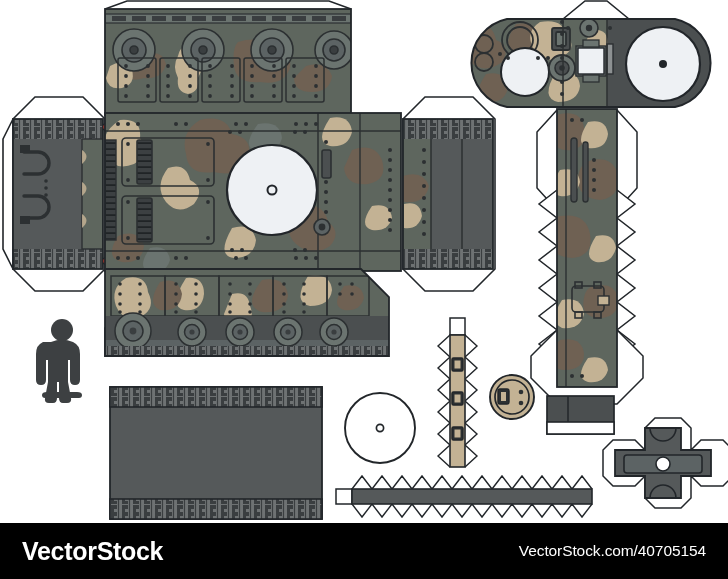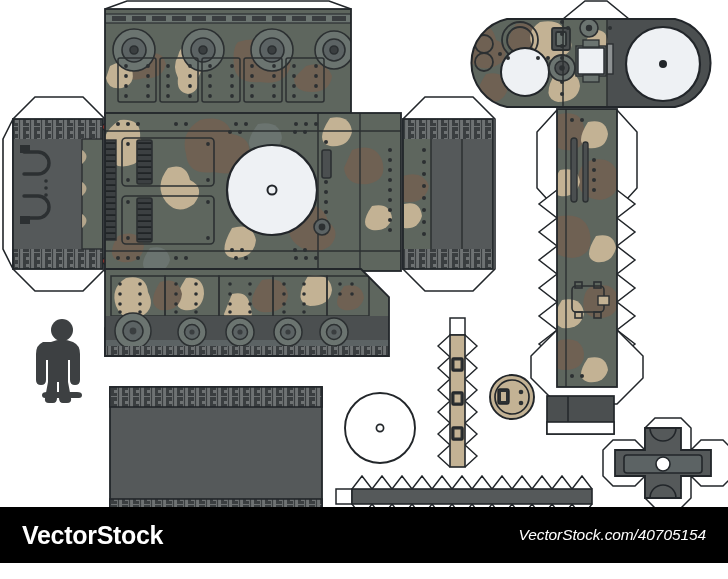--- a/index.html
+++ b/index.html
@@ -2,28 +2,28 @@
 <html><head>
 <meta charset="utf-8">
 <style>
   html,body{margin:0;padding:0;background:#ffffff;}
   body{width:728px;height:579px;overflow:hidden;
        font-family:"Liberation Sans", sans-serif;}
   #stage{position:relative;width:728px;height:579px;background:#ffffff;}
   #art{position:absolute;left:0;top:0;width:728px;height:579px;}
 
   
-  #footer{position:absolute;left:0;bottom:16px;width:728px;height:56px;
+  #footer{position:absolute;left:0;bottom:0;width:728px;height:56px;
           background:#000000;display:flex;align-items:center;
           justify-content:space-between;box-sizing:border-box;
           padding:12px 22px;}
   #brand{color:#ffffff;font-size:25px;font-weight:700;letter-spacing:-.3px;
          line-height:1;}
   #srcurl{color:#ffffff;font-size:15.5px;font-weight:400;line-height:1;
-          letter-spacing:-.1px;font-style:italic;}
+          letter-spacing:-.1px;}
 </style>
 </head>
 <body>
 
 <div id="stage">
 
   <svg id="art" viewBox="0 0 728 579" xmlns="http://www.w3.org/2000/svg">
     <defs>
 
       <pattern id="tread" width="11" height="18" patternUnits="userSpaceOnUse">

